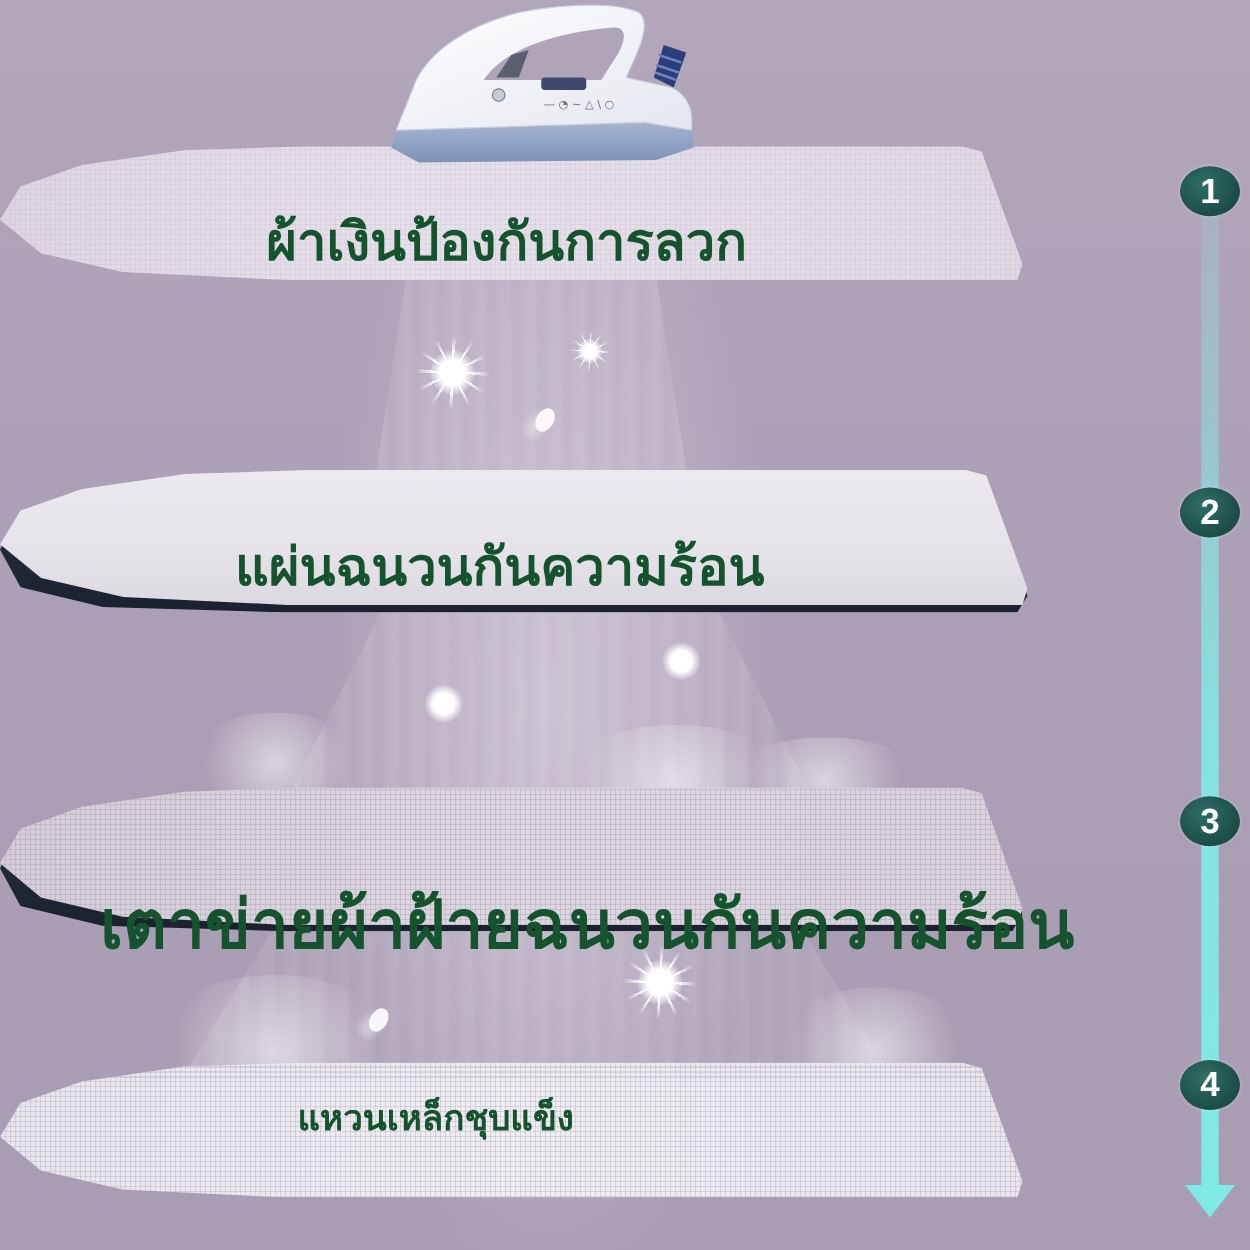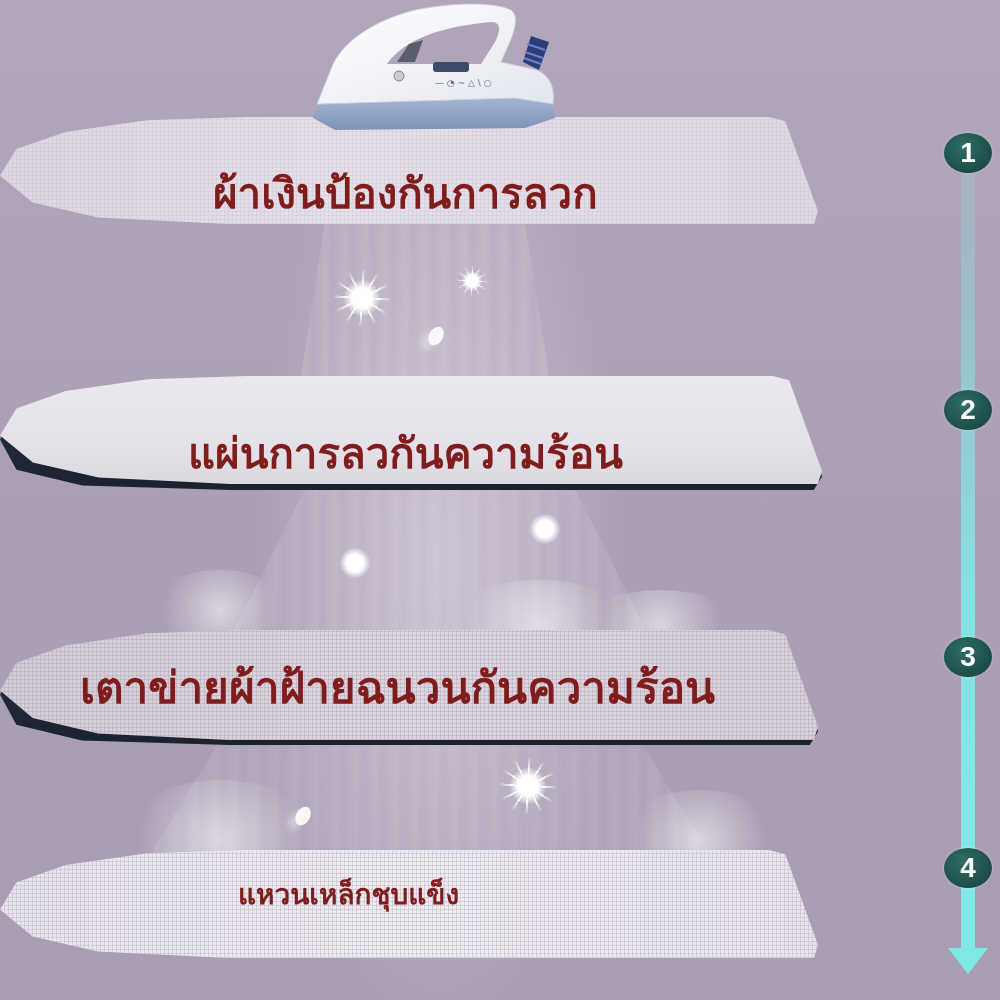--- a/index.html
+++ b/index.html
@@ -79,27 +79,27 @@
         repeating-linear-gradient(0deg, rgba(150,140,160,0.28) 0 1px, rgba(255,255,255,0) 1px 4px),
         linear-gradient(90deg, #d4cdd8 0%, #ddd6e0 50%, #d8d1dc 100%);
     }
     .layer-4 { top: 850px; width: 818px; height: 108px;
       background:
         repeating-linear-gradient(90deg, rgba(170,165,180,0.35) 0 1px, rgba(255,255,255,0) 1px 4px),
         repeating-linear-gradient(0deg, rgba(170,165,180,0.35) 0 1px, rgba(255,255,255,0) 1px 4px),
         linear-gradient(90deg, #e8e4ec 0%, #efecf2 50%, #e9e5ed 100%);
     }
     .layer-label {
-      position: absolute; color: #7f1d1d; font-weight: bold;
+      position: absolute; color: #14532d; font-weight: bold;
       font-family: "DejaVu Sans", sans-serif; letter-spacing: 0px;
       white-space: nowrap;
     }
     .lbl-1 { left: 213px; top: 160px; font-size: 42px; }
     .lbl-2 { left: 188px; top: 420px; font-size: 42px; }
-    .lbl-3 { left: 80px;  top: 652px; font-size: 44px; }
+    .lbl-3 { left: 80px;  top: 696px; font-size: 54px; }
     .lbl-4 { left: 238px; top: 872px; font-size: 28px; }
 
     
     .iron { position: absolute; left: 305px; top: 0; width: 260px; height: 132px; }
 
     
     .step-track {
       position: absolute; left: 961px; top: 170px; width: 14px; height: 782px;
       background: linear-gradient(180deg, rgba(160,200,205,0.35) 0%, #86e2e2 55%, #7fe9e6 100%);
     }
@@ -137,21 +137,21 @@
 <div class="germ" style="left:340px;top:548px;width:30px;height:30px;"></div>
 <div class="germ spiky" style="left:510px;top:768px;width:36px;height:36px;"></div>
 <div class="bacillus" style="left:296px;top:806px;"></div>
 <div class="bacillus" style="left:466px;top:852px;"></div>
 
 <div class="layer layer-1"></div>
 <div class="layer-label lbl-1">ผ้าเงินป้องกันการลวก</div>
 
 <div class="layer-2-edge"></div>
 <div class="layer layer-2"></div>
-<div class="layer-label lbl-2">แผ่นการลวกันความร้อน</div>
+<div class="layer-label lbl-2">แผ่นฉนวนกันความร้อน</div>
 
 <div class="layer-3-edge"></div>
 <div class="layer layer-3"></div>
 <div class="layer-label lbl-3">เตาข่ายผ้าฝ้ายฉนวนกันความร้อน</div>
 
 <div class="layer layer-4"></div>
 <div class="layer-label lbl-4">แหวนเหล็กชุบแข็ง</div>
 
 <svg class="iron" viewBox="0 0 260 132">
   <defs>

